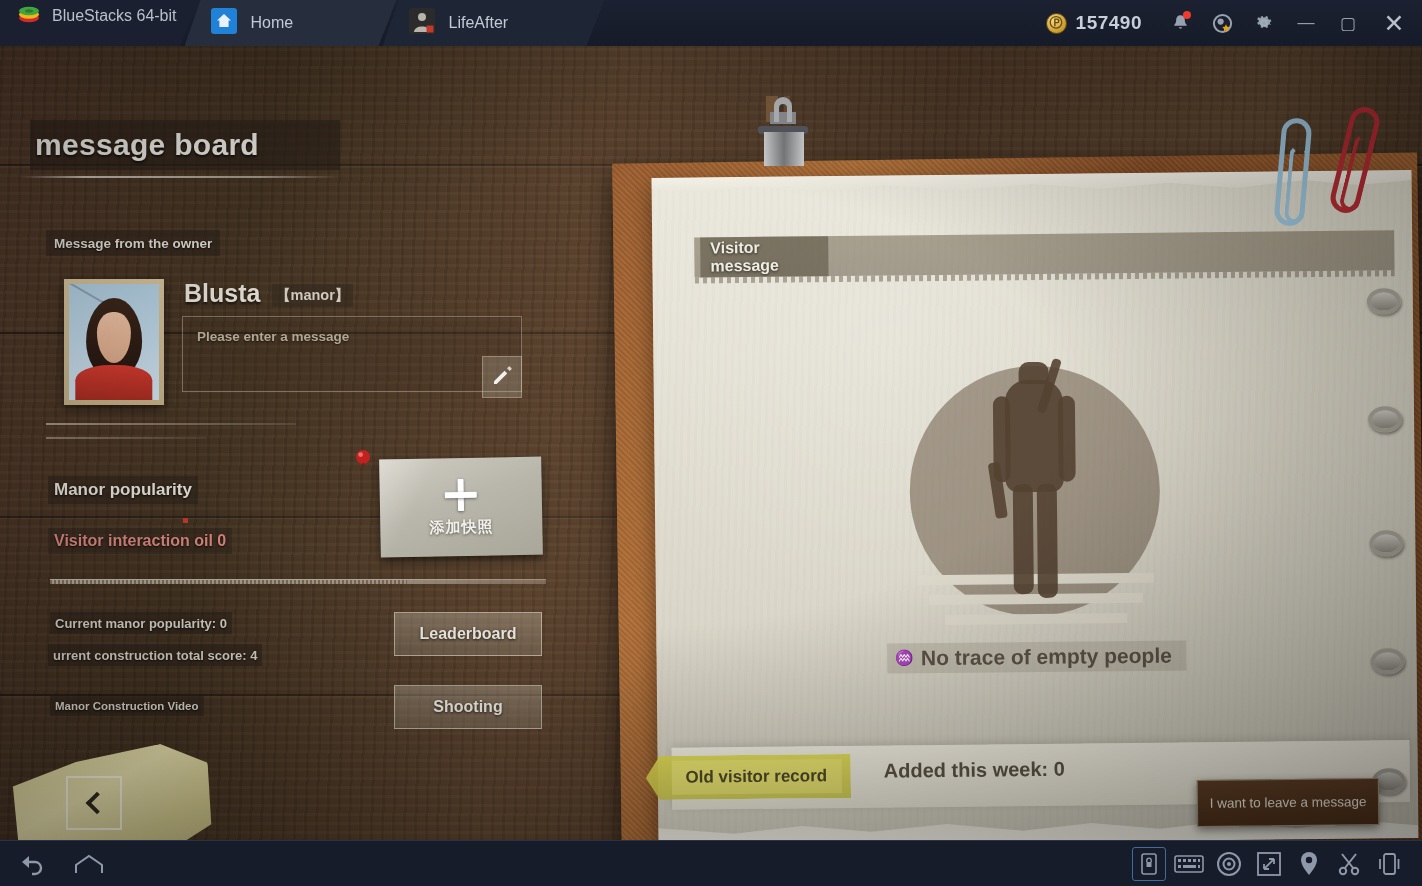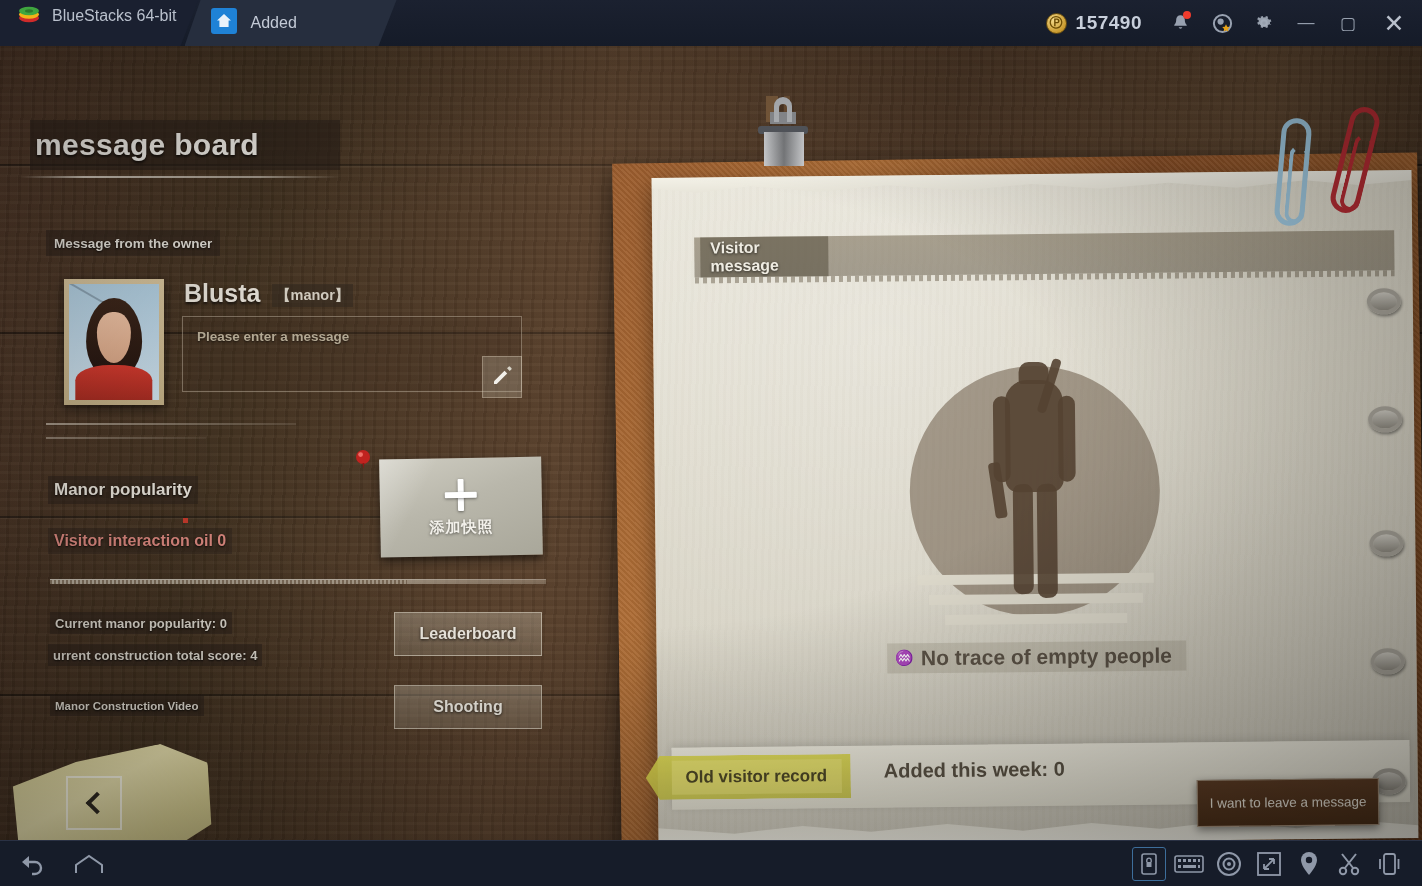--- a/index.html
+++ b/index.html
@@ -406,23 +406,34 @@
     <span>BlueStacks 64-bit</span>
   </div>
 
   <div class="tb-tab home">
     <span>
       <svg width="26" height="26" viewBox="0 0 26 26">
         <rect width="26" height="26" rx="3" fill="#1f82d6"></rect>
         <path d="M13 6 L20 12.5 H17.6 V19 H8.4 V12.5 H6 Z" fill="#e9f2fa"></path>
       </svg>
     </span>
-    <span>Added</span>
-  </div>
-
+    <span>Home</span>
+  </div>
+
+  <div class="tb-tab active">
+    <span>
+      <svg width="26" height="26" viewBox="0 0 26 26">
+        <rect width="26" height="26" rx="2" fill="#2b2b2b"></rect>
+        <circle cx="13" cy="9" r="4" fill="#b9b4ab"></circle>
+        <path d="M5 24 C5 16.5 21 16.5 21 24 Z" fill="#b9b4ab"></path>
+        <rect x="17.5" y="17.5" width="7" height="7" fill="#c0392b"></rect>
+      </svg>
+    </span>
+    <span>LifeAfter</span>
+  </div>
 
   <div class="tb-spacer"></div>
 
   <div class="tb-right">
     <div class="coin-wrap">
       <div class="coin">Ⓟ</div>
       <div class="coin-val">157490</div>
     </div>
 
     <div class="tb-icon">

